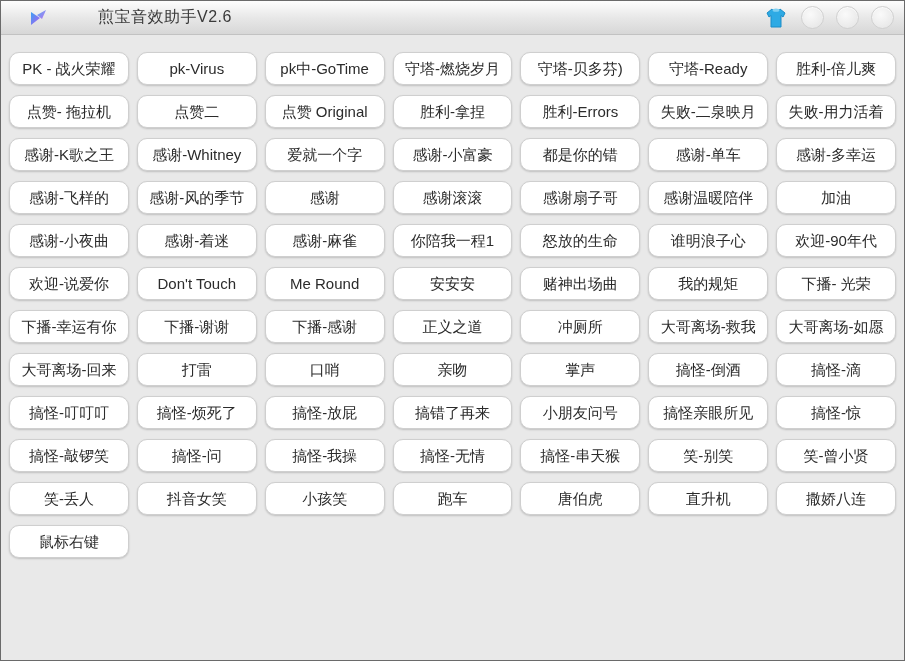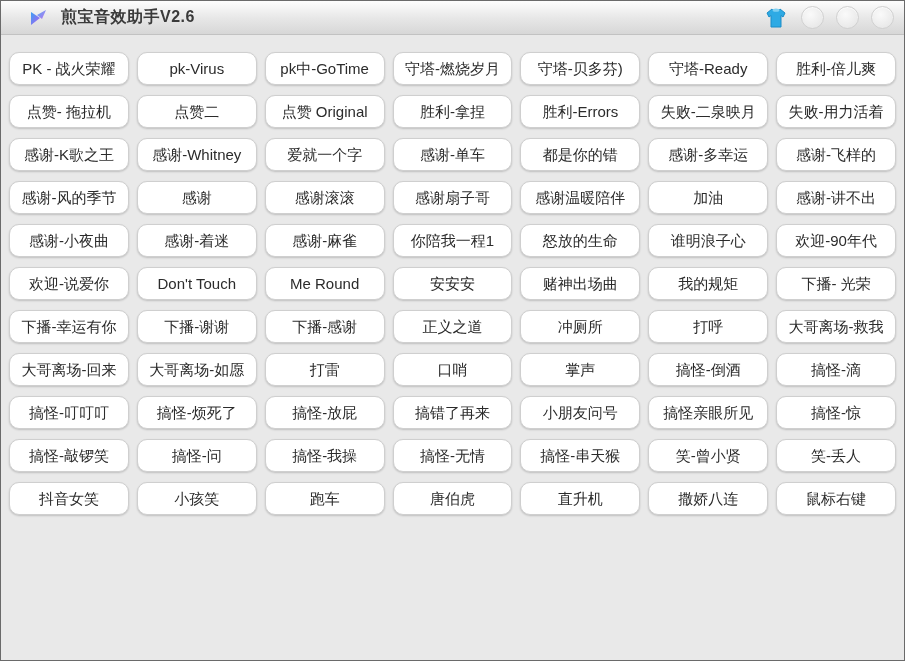--- a/index.html
+++ b/index.html
@@ -14,21 +14,21 @@
   
   .titlebar {
     height:34px;
     background:linear-gradient(#fdfdfd,#e6e6e6 55%,#d7d7d7);
     border-bottom:1px solid #c2c2c2;
     display:flex; align-items:center;
     padding:0 10px 0 28px;
     position:relative;
   }
   .logo { width:20px; height:20px; margin-right:12px; flex:0 0 auto; }
-  .title { font-size:16px; font-weight:bold; color:#3a3a3a; letter-spacing:.5px; }
+  .title { font-size:16px; font-weight:normal; color:#3a3a3a; letter-spacing:.5px;margin-left:37px; }
   .titlebar-right { margin-left:auto; display:flex; align-items:center; gap:12px; }
   .skin-btn { width:26px; height:24px; display:flex; align-items:center; justify-content:center; cursor:pointer; }
   .win-circle {
     width:23px; height:23px; border-radius:50%;
     background:radial-gradient(circle at 40% 35%, #fafafa, #e3e3e3);
     border:1px solid #d0d0d0;
     box-shadow:inset 0 1px 1px rgba(255,255,255,.8);
     cursor:pointer;
   }
   
@@ -98,71 +98,72 @@
     <button class="snd-btn">点赞- 拖拉机</button>
     <button class="snd-btn">点赞二</button>
     <button class="snd-btn">点赞 Original</button>
     <button class="snd-btn">胜利-拿捏</button>
     <button class="snd-btn">胜利-Errors</button>
     <button class="snd-btn">失败-二泉映月</button>
     <button class="snd-btn">失败-用力活着</button>
     <button class="snd-btn">感谢-K歌之王</button>
     <button class="snd-btn">感谢-Whitney</button>
     <button class="snd-btn">爱就一个字</button>
+    <button class="snd-btn">感谢-小富豪</button>
+    <button class="snd-btn">都是你的错</button>
     <button class="snd-btn">感谢-单车</button>
-    <button class="snd-btn">都是你的错</button>
     <button class="snd-btn">感谢-多幸运</button>
     <button class="snd-btn">感谢-飞样的</button>
     <button class="snd-btn">感谢-风的季节</button>
     <button class="snd-btn">感谢</button>
     <button class="snd-btn">感谢滚滚</button>
     <button class="snd-btn">感谢扇子哥</button>
     <button class="snd-btn">感谢温暖陪伴</button>
     <button class="snd-btn">加油</button>
-    <button class="snd-btn">感谢-讲不出</button>
     <button class="snd-btn">感谢-小夜曲</button>
     <button class="snd-btn">感谢-着迷</button>
     <button class="snd-btn">感谢-麻雀</button>
     <button class="snd-btn">你陪我一程1</button>
     <button class="snd-btn">怒放的生命</button>
     <button class="snd-btn">谁明浪子心</button>
     <button class="snd-btn">欢迎-90年代</button>
     <button class="snd-btn">欢迎-说爱你</button>
     <button class="snd-btn">Don't Touch</button>
     <button class="snd-btn">Me Round</button>
     <button class="snd-btn">安安安</button>
     <button class="snd-btn">赌神出场曲</button>
     <button class="snd-btn">我的规矩</button>
     <button class="snd-btn">下播- 光荣</button>
     <button class="snd-btn">下播-幸运有你</button>
     <button class="snd-btn">下播-谢谢</button>
     <button class="snd-btn">下播-感谢</button>
     <button class="snd-btn">正义之道</button>
     <button class="snd-btn">冲厕所</button>
-    <button class="snd-btn">打呼</button>
     <button class="snd-btn">大哥离场-救我</button>
+    <button class="snd-btn">大哥离场-如愿</button>
     <button class="snd-btn">大哥离场-回来</button>
-    <button class="snd-btn">大哥离场-如愿</button>
     <button class="snd-btn">打雷</button>
     <button class="snd-btn">口哨</button>
+    <button class="snd-btn">亲吻</button>
     <button class="snd-btn">掌声</button>
     <button class="snd-btn">搞怪-倒酒</button>
     <button class="snd-btn">搞怪-滴</button>
     <button class="snd-btn">搞怪-叮叮叮</button>
     <button class="snd-btn">搞怪-烦死了</button>
     <button class="snd-btn">搞怪-放屁</button>
     <button class="snd-btn">搞错了再来</button>
     <button class="snd-btn">小朋友问号</button>
     <button class="snd-btn">搞怪亲眼所见</button>
     <button class="snd-btn">搞怪-惊</button>
     <button class="snd-btn">搞怪-敲锣笑</button>
     <button class="snd-btn">搞怪-问</button>
     <button class="snd-btn">搞怪-我操</button>
     <button class="snd-btn">搞怪-无情</button>
     <button class="snd-btn">搞怪-串天猴</button>
+    <button class="snd-btn">笑-别笑</button>
     <button class="snd-btn">笑-曾小贤</button>
     <button class="snd-btn">笑-丢人</button>
     <button class="snd-btn">抖音女笑</button>
     <button class="snd-btn">小孩笑</button>
     <button class="snd-btn">跑车</button>
     <button class="snd-btn">唐伯虎</button>
     <button class="snd-btn">直升机</button>
     <button class="snd-btn">撒娇八连</button>
     <button class="snd-btn">鼠标右键</button>
   </div>

